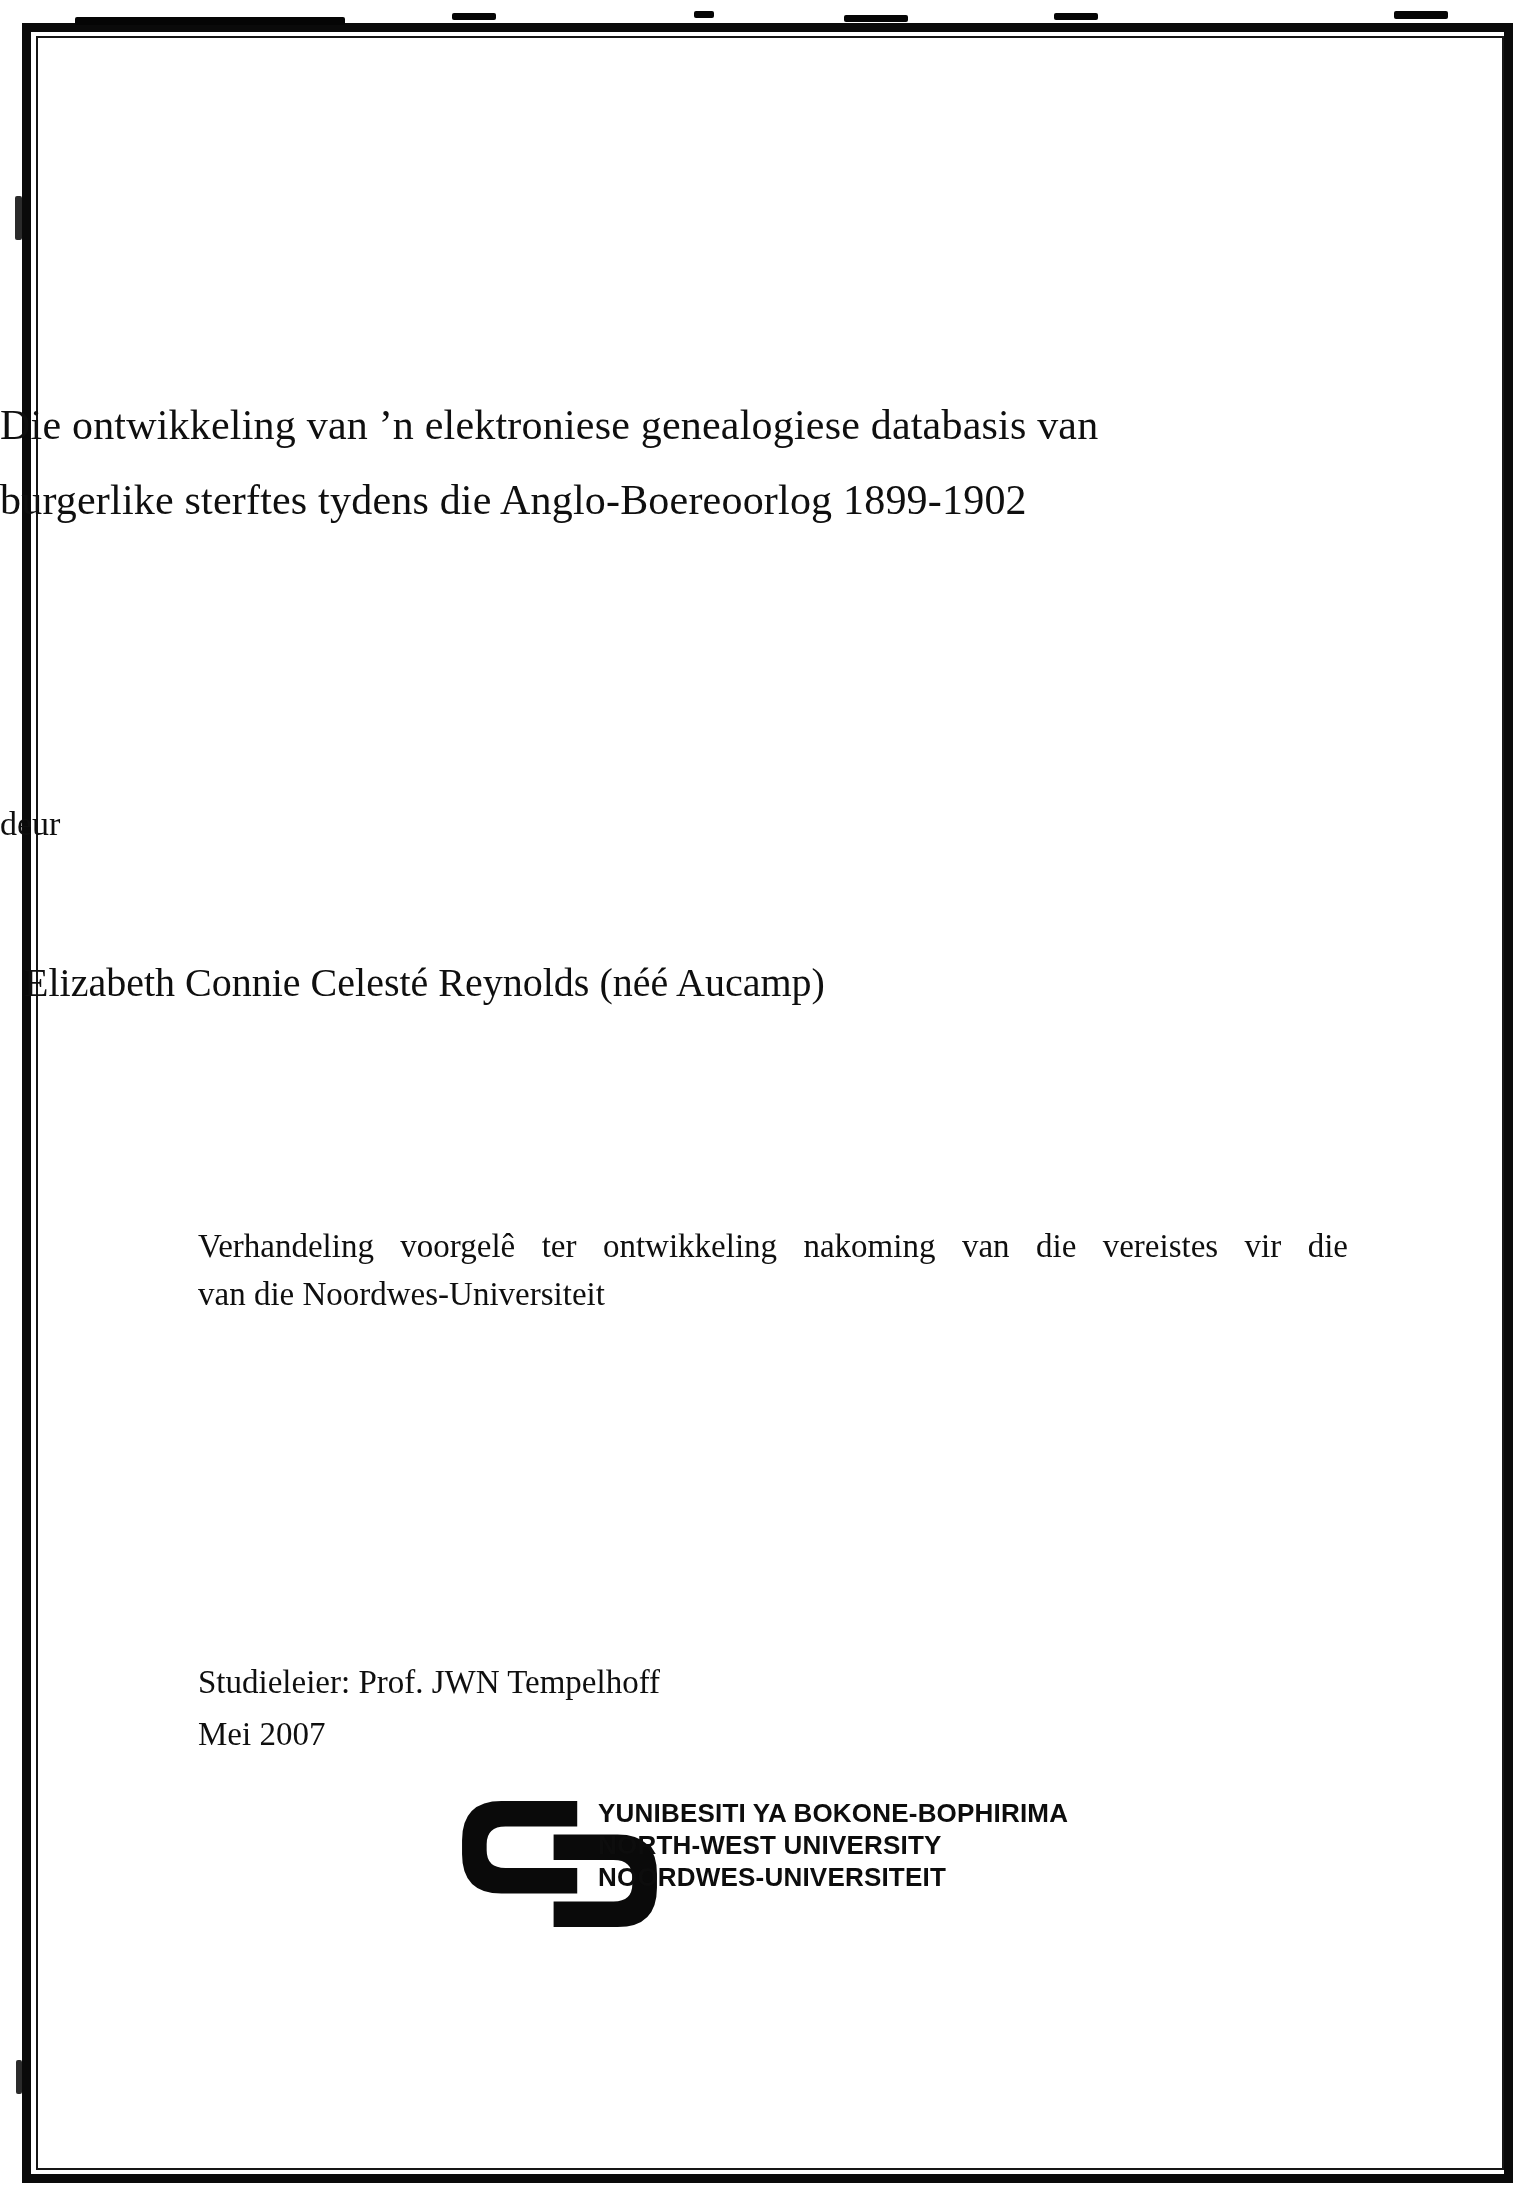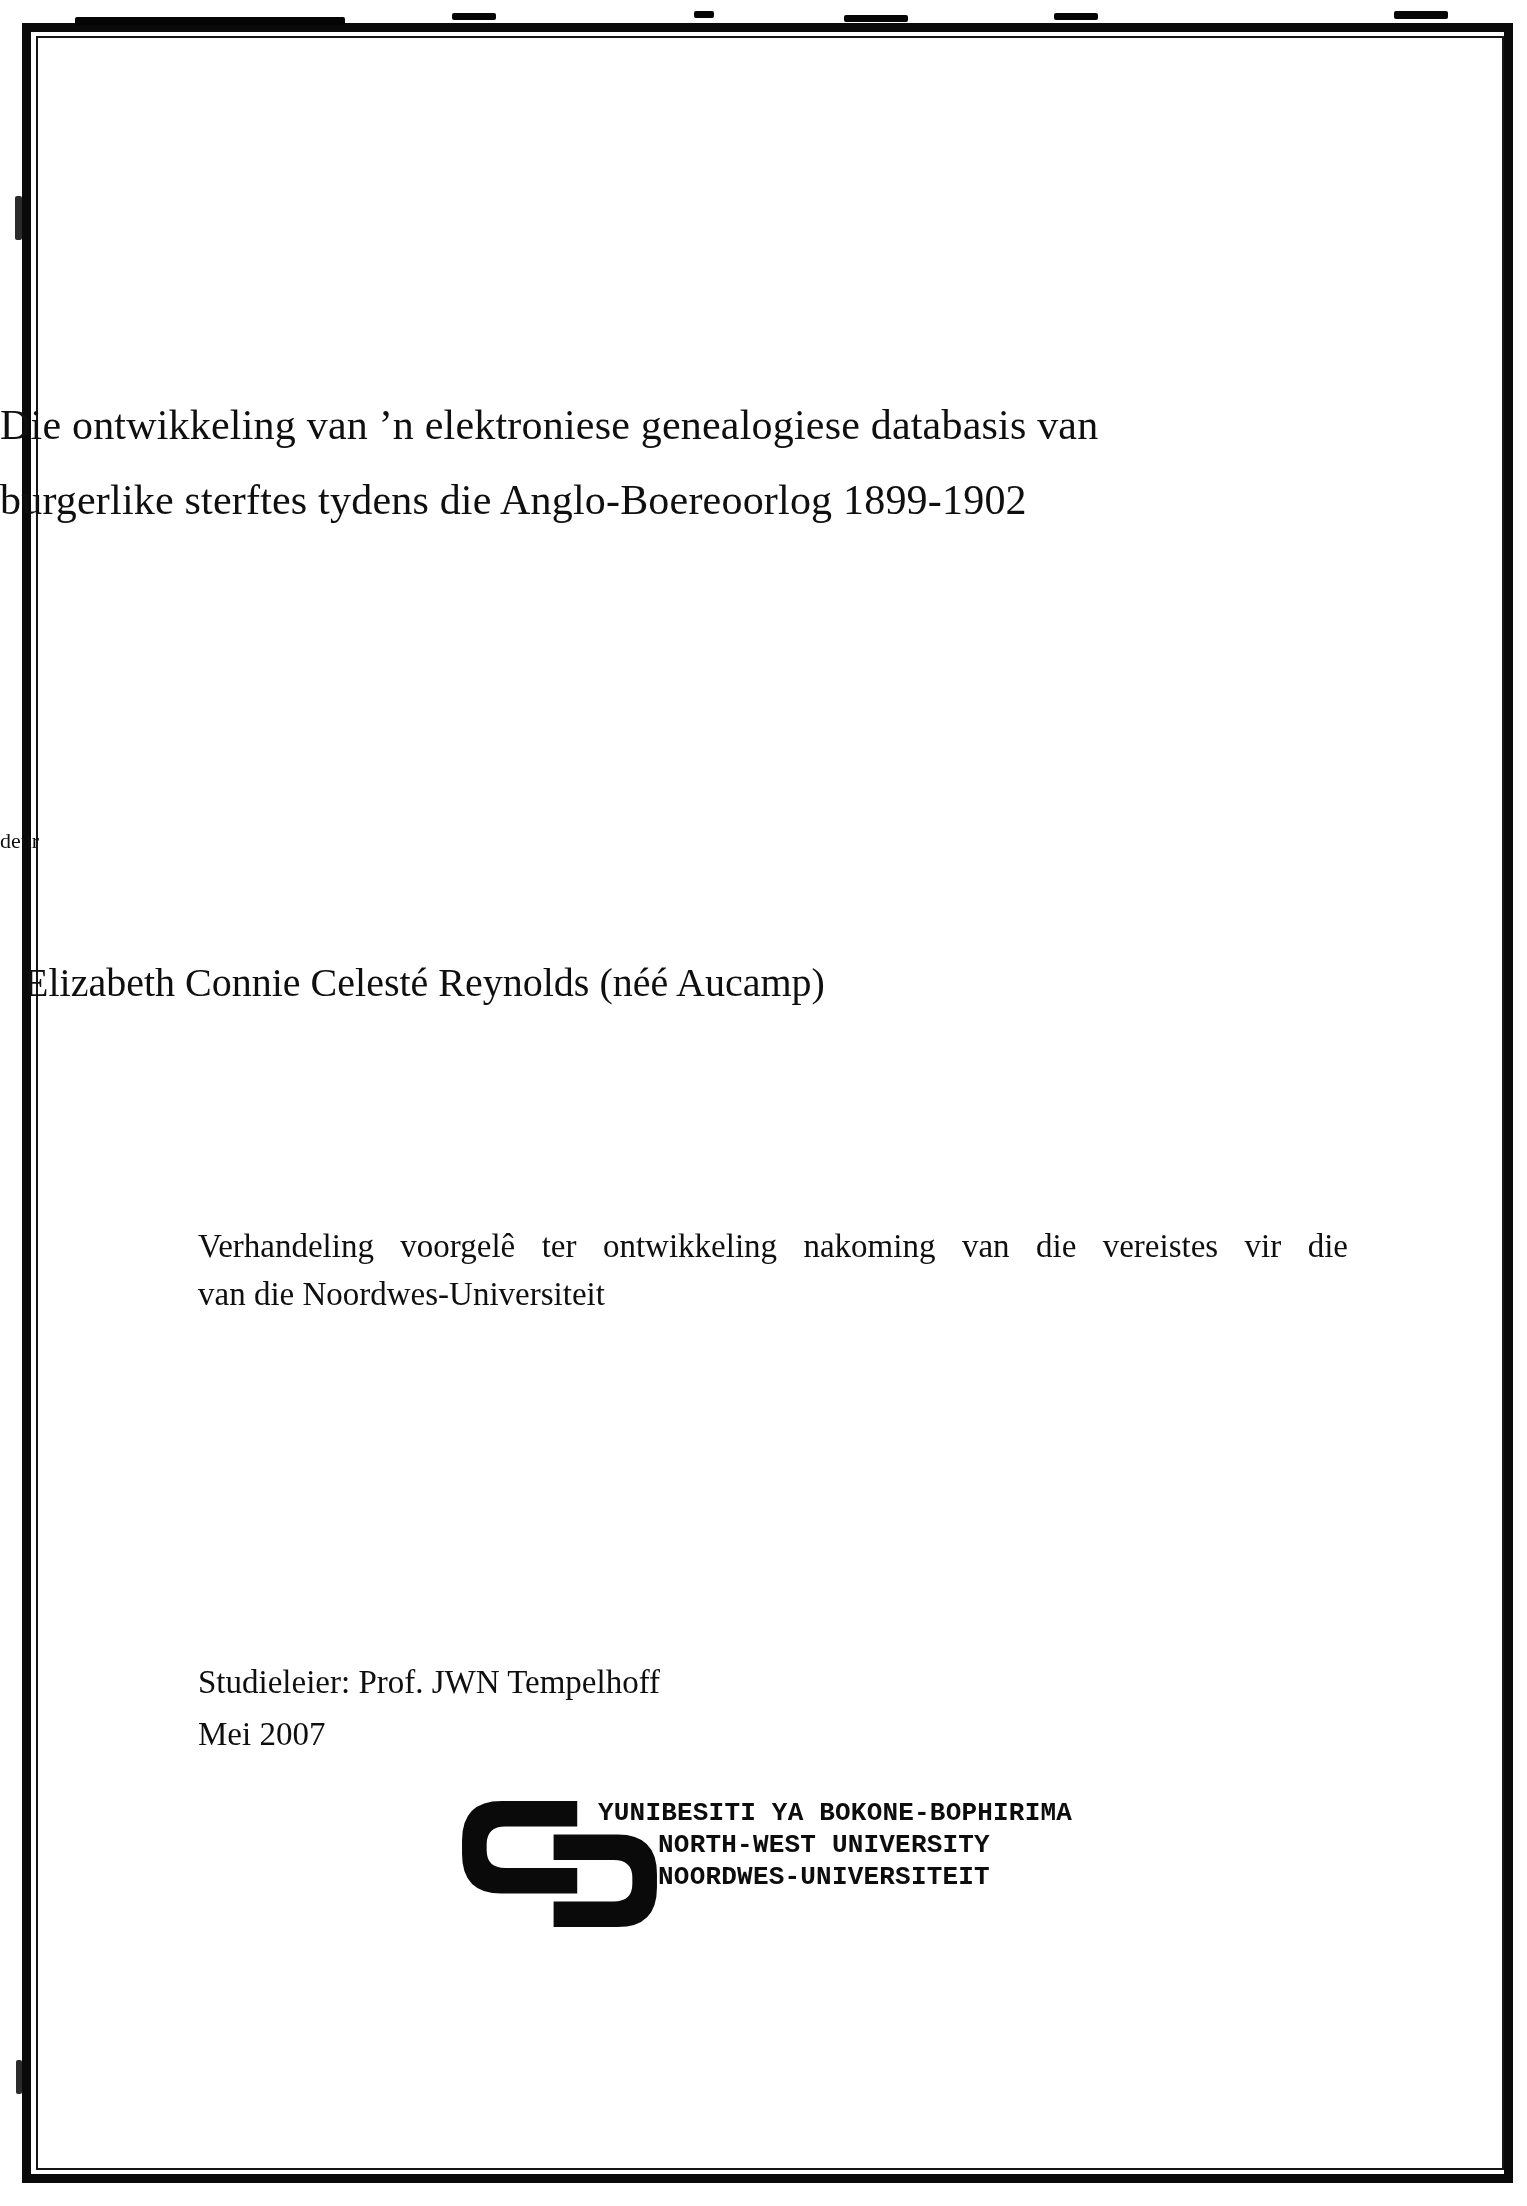--- a/index.html
+++ b/index.html
@@ -28,40 +28,40 @@
   .m3{left:694px;top:11px;width:20px;height:7px;}
   .m4{left:844px;top:15px;width:64px;height:7px;}
   .m5{left:1054px;top:13px;width:44px;height:7px;}
   .m6{left:1394px;top:11px;width:54px;height:8px;}
   .m7{left:15px;top:196px;width:7px;height:44px;background:#2b2b2b;}
   .m8{left:16px;top:2060px;width:6px;height:34px;background:#2b2b2b;}
 
   .centered{position:absolute;left:0;width:100%;line-height:1.15;}
   .title-line1{top:401px;font-size:42px;letter-spacing:0.2px;}
   .title-line2{top:476px;font-size:42px;letter-spacing:0.2px;}
-  .byline{top:828px;font-size:22px;}
+  .byline{top:804px;font-size:34px;}
   .author{top:960px;font-size:40px;padding-left:24px;}
 
   .statement{
     position:absolute;left:198px;top:1222px;width:1150px;
     font-size:33px;line-height:48px;
   }
   .statement .justified{text-align:justify;text-align-last:justify;}
   .statement .italic{font-style:italic;}
 
   .supervisor-block{
     position:absolute;left:198px;top:1656px;
     font-size:33px;line-height:52px;
   }
 
   .logo-mark{position:absolute;left:462px;top:1801px;width:195px;height:126px;}
   .logo-text{
     position:absolute;left:598px;top:1797px;width:452px;
-    text-align:center;
-    font-family:Liberation Mono, monospace;
+    text-align:left;
+    font-family:Liberation Sans, sans-serif;
     font-weight:700;font-size:26px;line-height:32px;
     letter-spacing:0.2px;color:#0d0d0d;
     white-space:nowrap;
   }
 </style>
 </head>
 <body>
 
 <div class="page">
 

